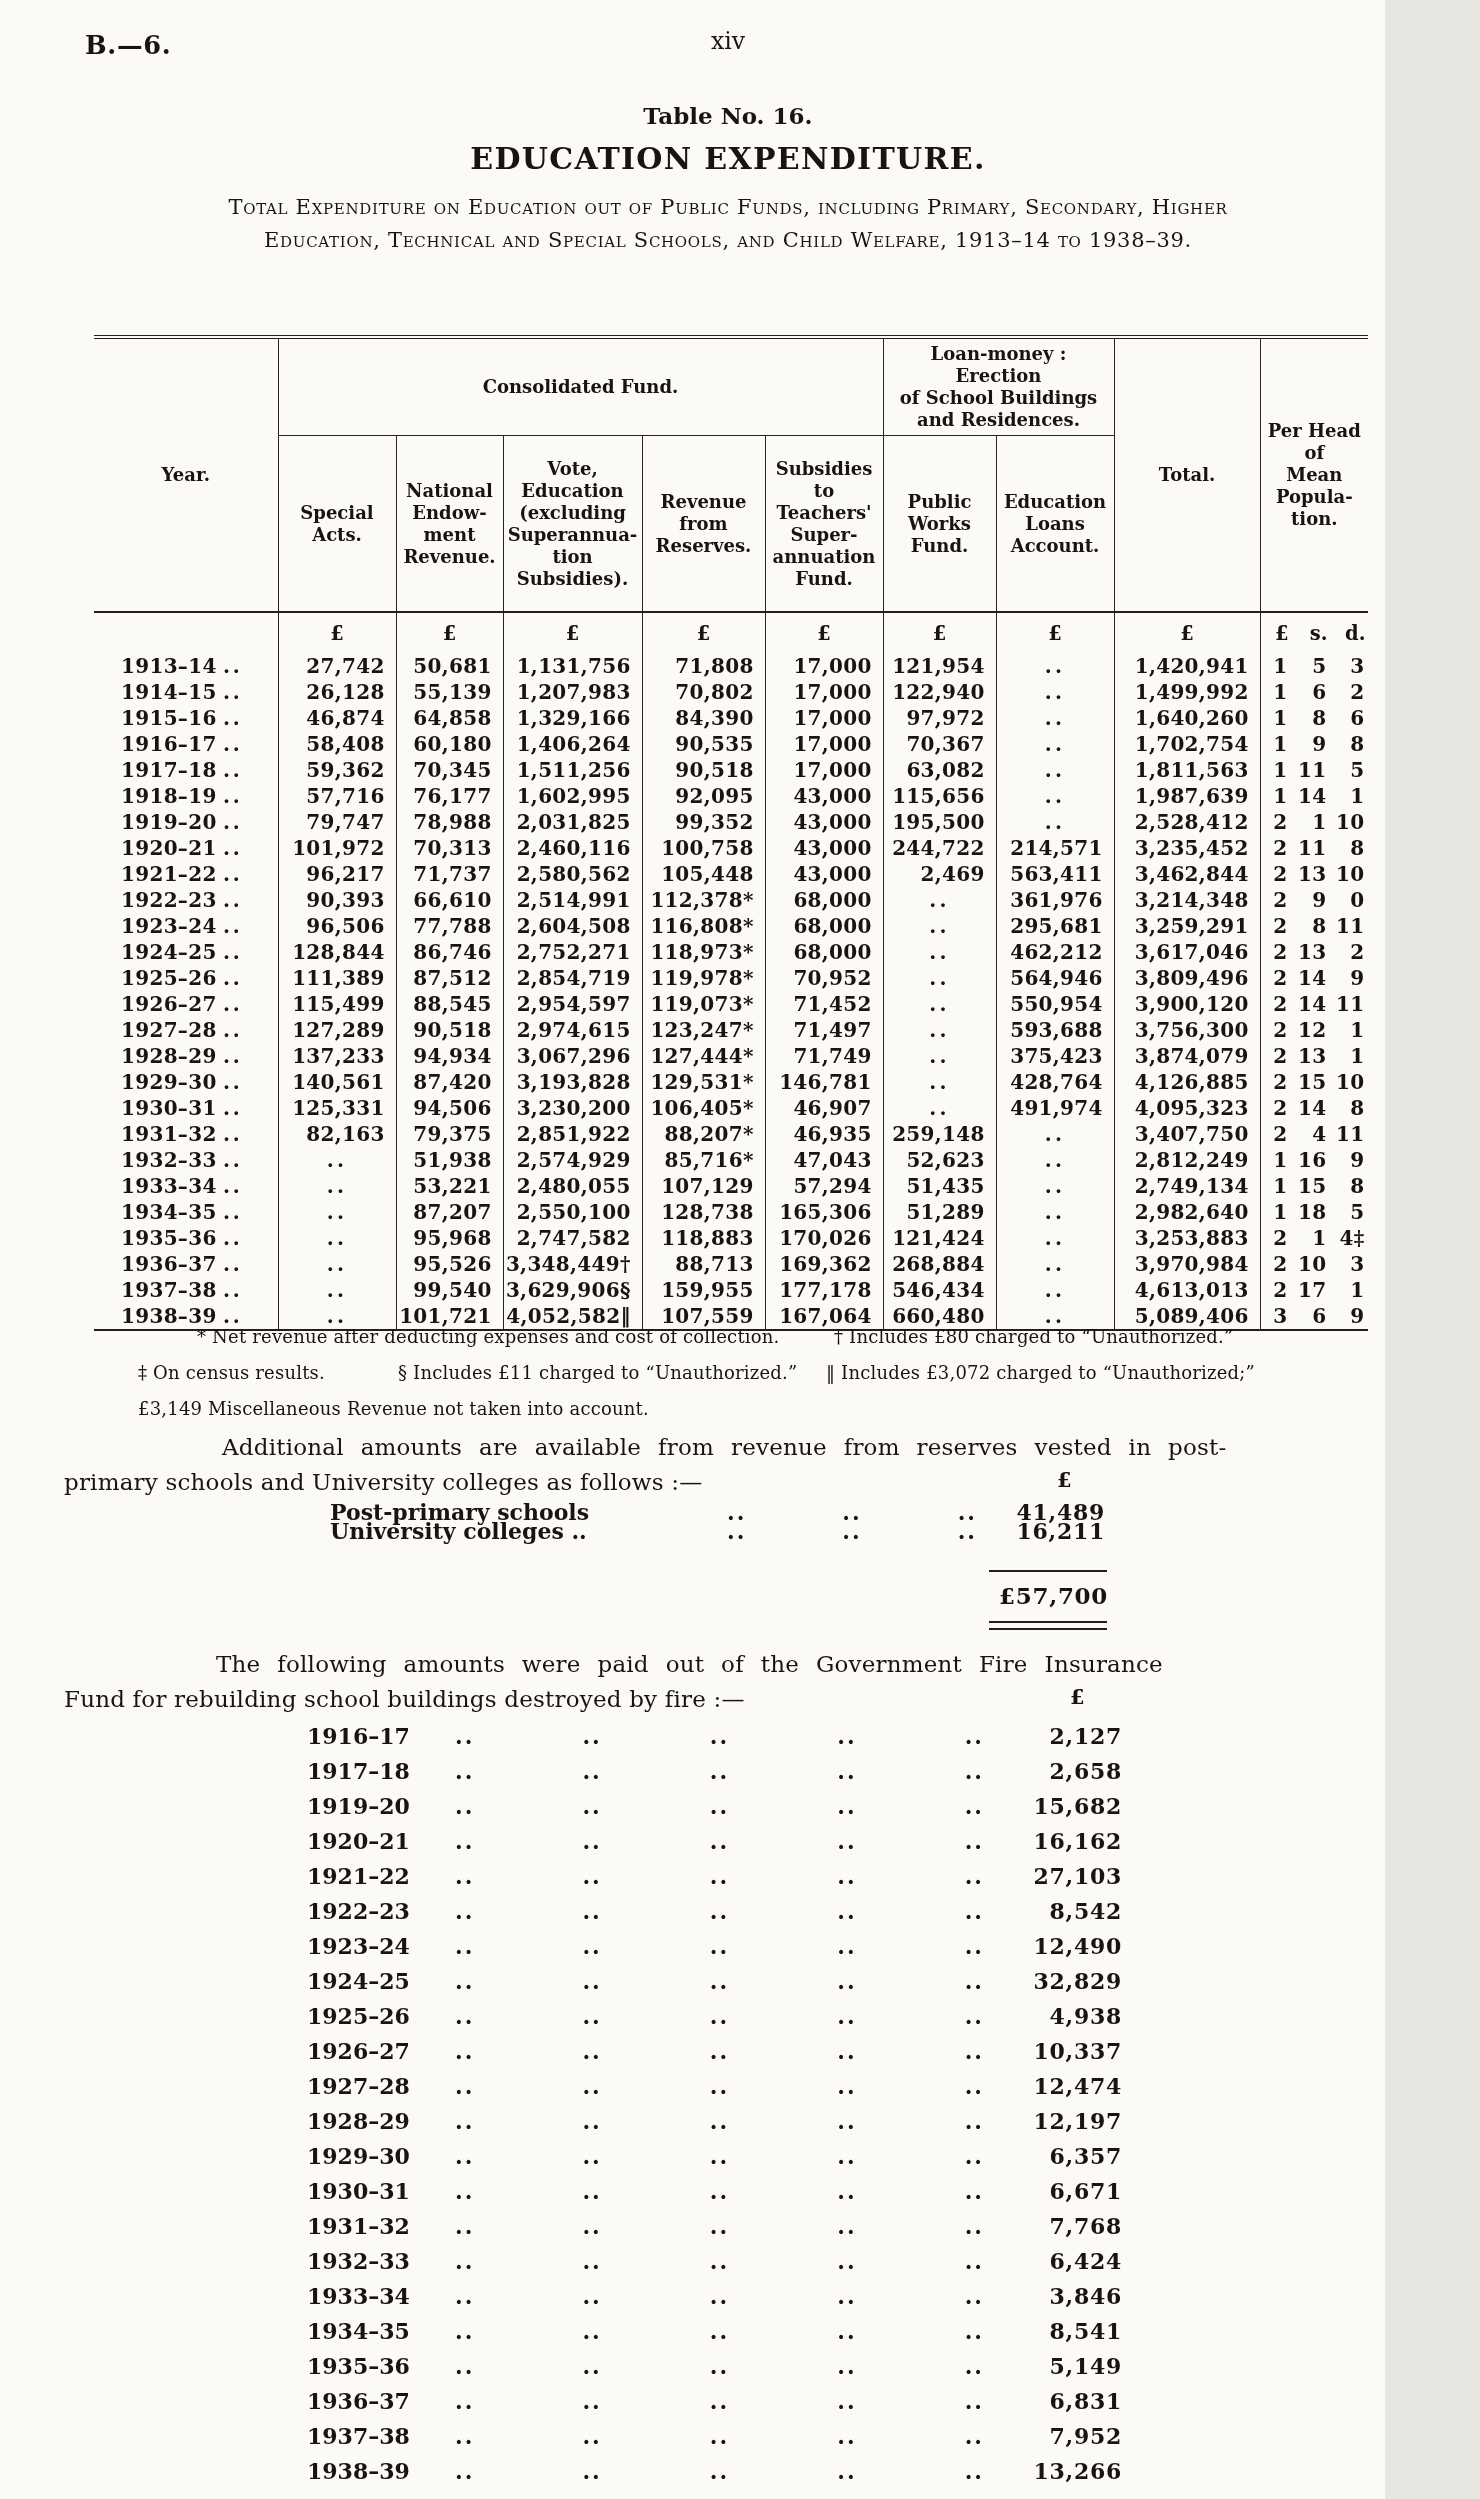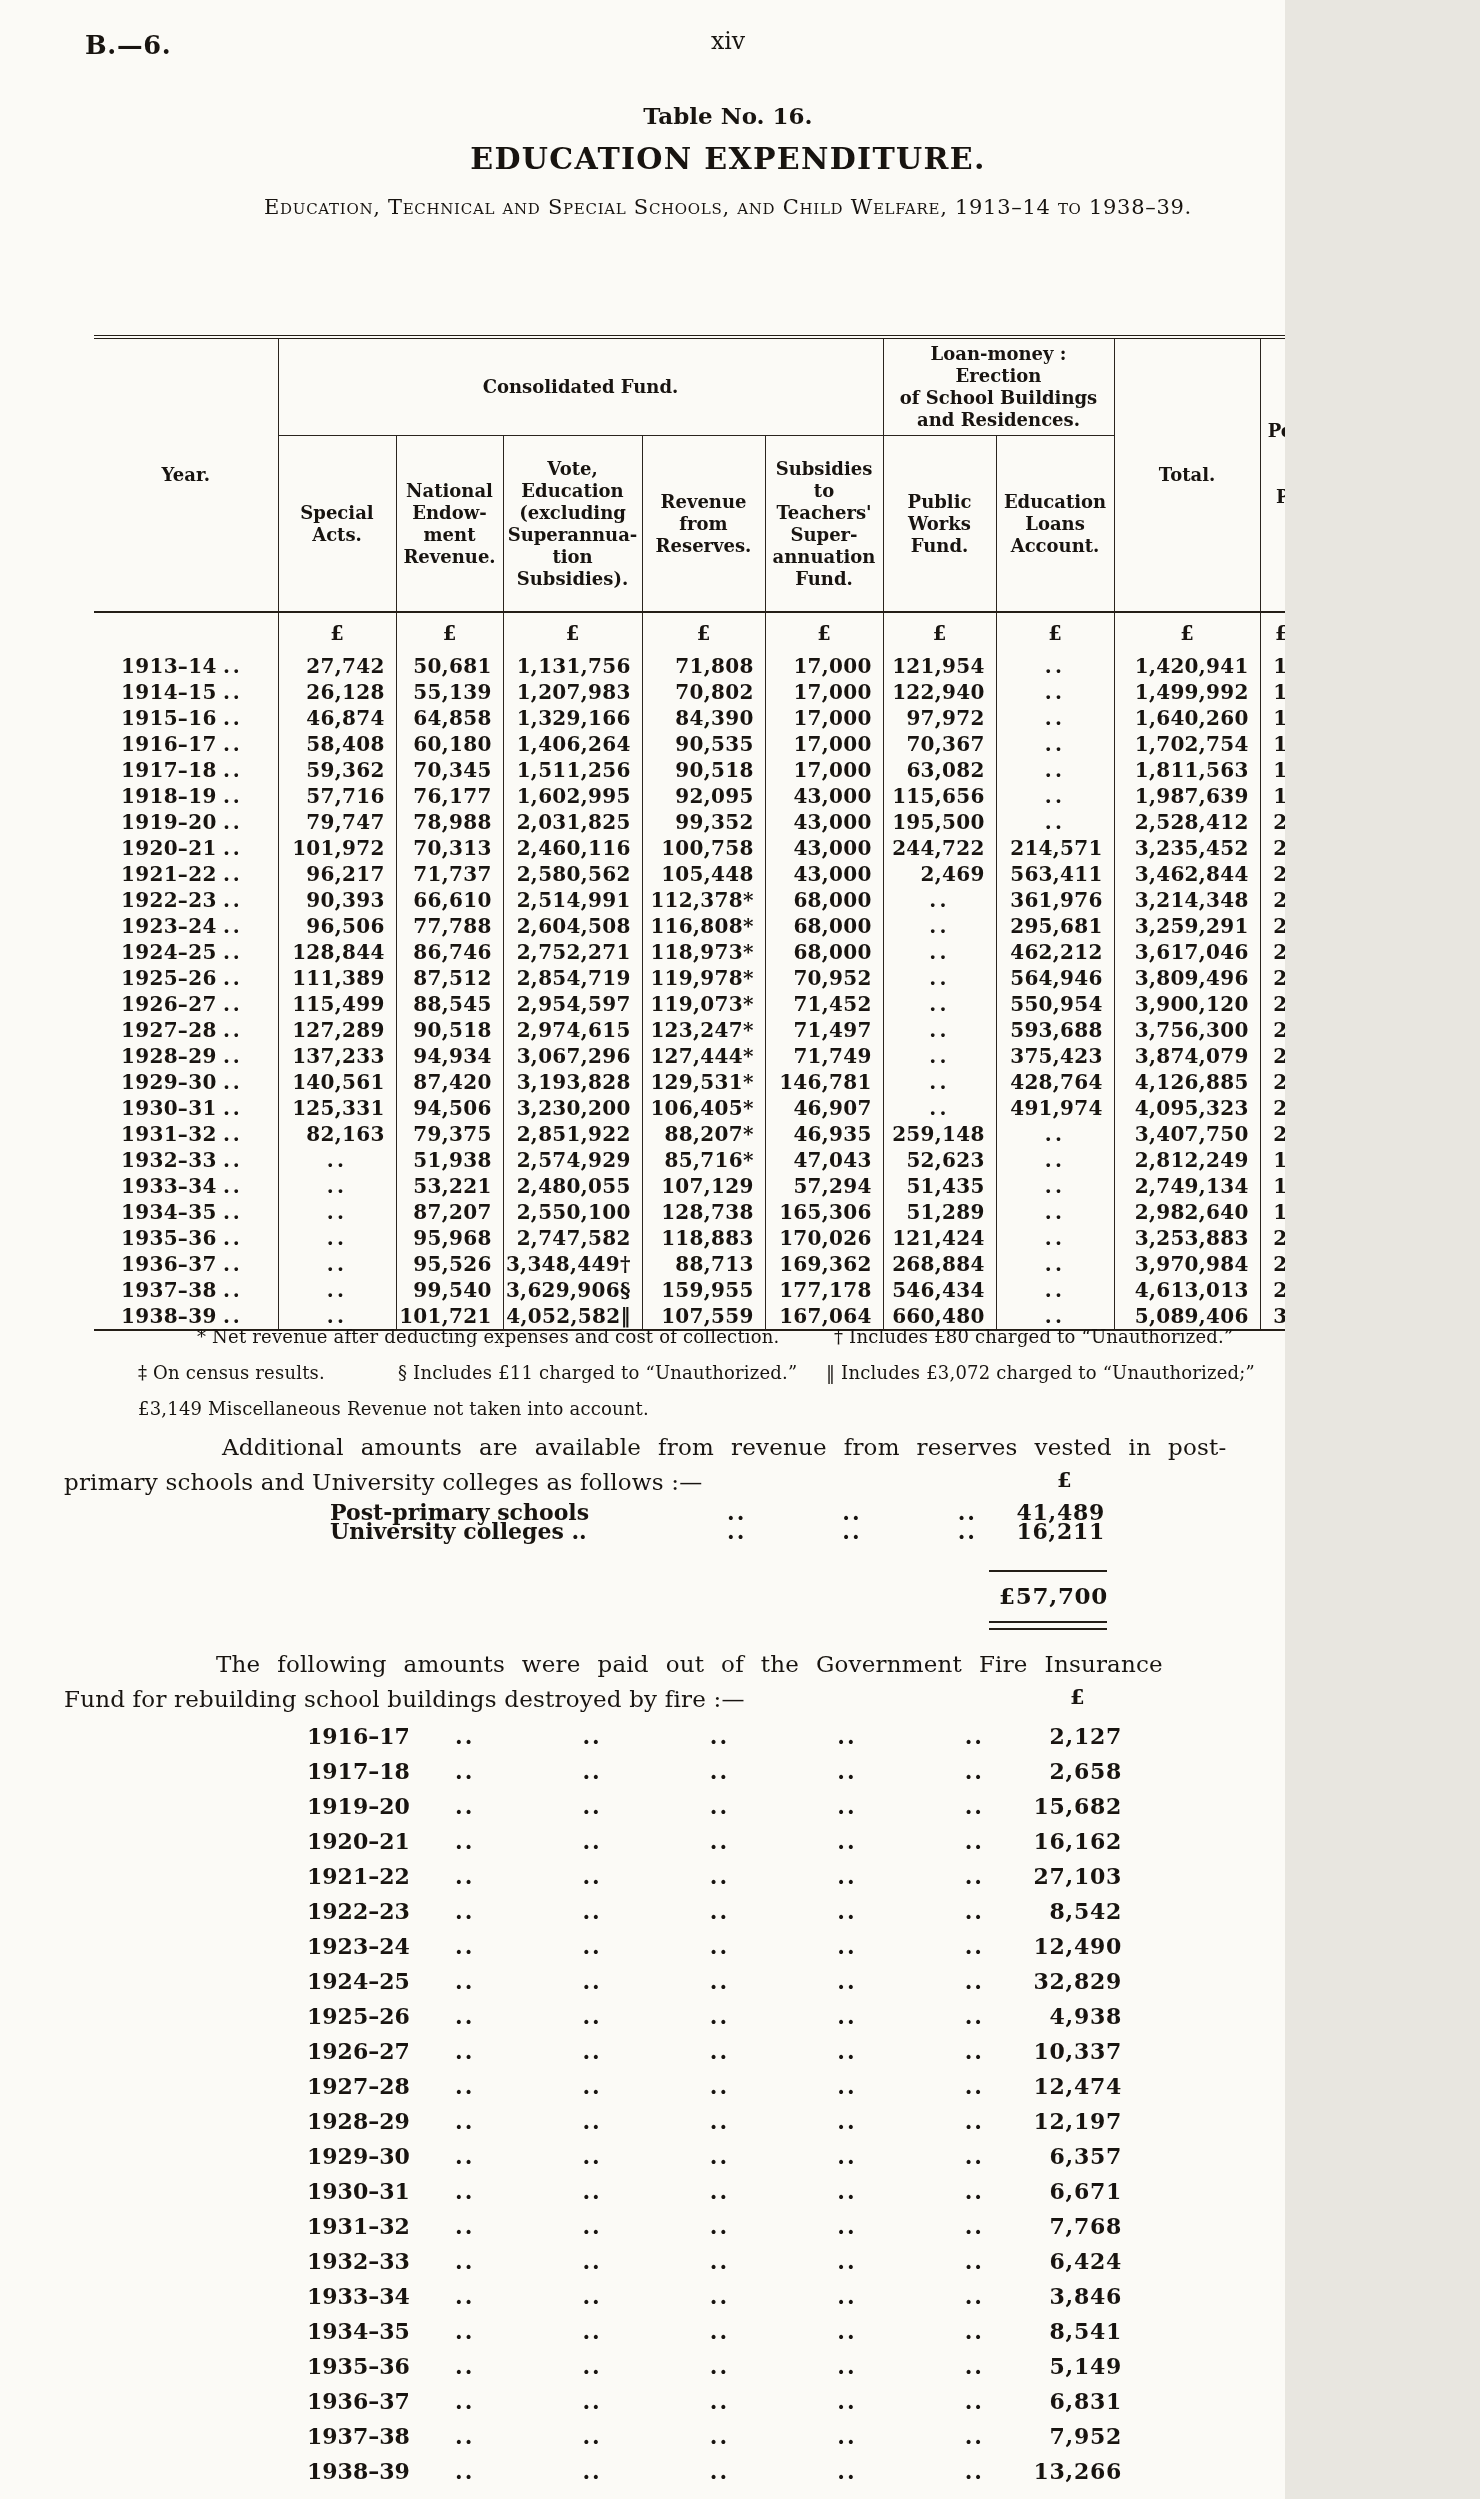--- a/index.html
+++ b/index.html
@@ -1,17 +1,17 @@
 <!DOCTYPE html>
 <html style="font-size:10.8px"><head>
 <meta charset="utf-8">
 <style>
   html,body{margin:0;padding:0;background:#e8e6e0;}
   #page{
-    position:relative; width:1285px; height:2500px;
+    position:relative; width:1385px; height:2500px;
     background:#fbfaf6; color:#181410; overflow:hidden;
     font-family:"DejaVu Serif","Liberation Serif",serif;
   }
   .abs{position:absolute;}
   
   .doc-ref{left:85px; top:30px; font-size:25.6px; font-weight:700; letter-spacing:0.7px;}
   .page-num{left:0; top:27px; width:1456px; text-align:center; font-size:23.6px; font-weight:400;}
   .title-block{left:0; top:102px; width:1456px; text-align:center;}
   .t-no{font-size:23px; font-weight:700; margin:0 0 12px 0;}
   .t-head{font-size:30px; font-weight:700; letter-spacing:1.3px; margin:0 0 15px 0;}
@@ -70,20 +70,21 @@
 
 <div id="page">
 
   <div class="abs doc-ref">B.—6.</div>
   <div class="abs page-num">xiv</div>
 
   <div class="abs title-block">
     <div class="t-no">Table No. 16.</div>
     <div class="t-head">EDUCATION EXPENDITURE.</div>
     <div class="t-caption">
+      <div>Total Expenditure on Education out of Public Funds, including Primary, Secondary, Higher</div>
       <div>Education, Technical and Special Schools, and Child Welfare, 1913–14 to 1938–39.</div>
     </div>
   </div>
 
   <table class="main">
     <colgroup>
       <col style="width:184px">
         <col style="width:118px">
         <col style="width:107px">
       <col style="width:139px">

